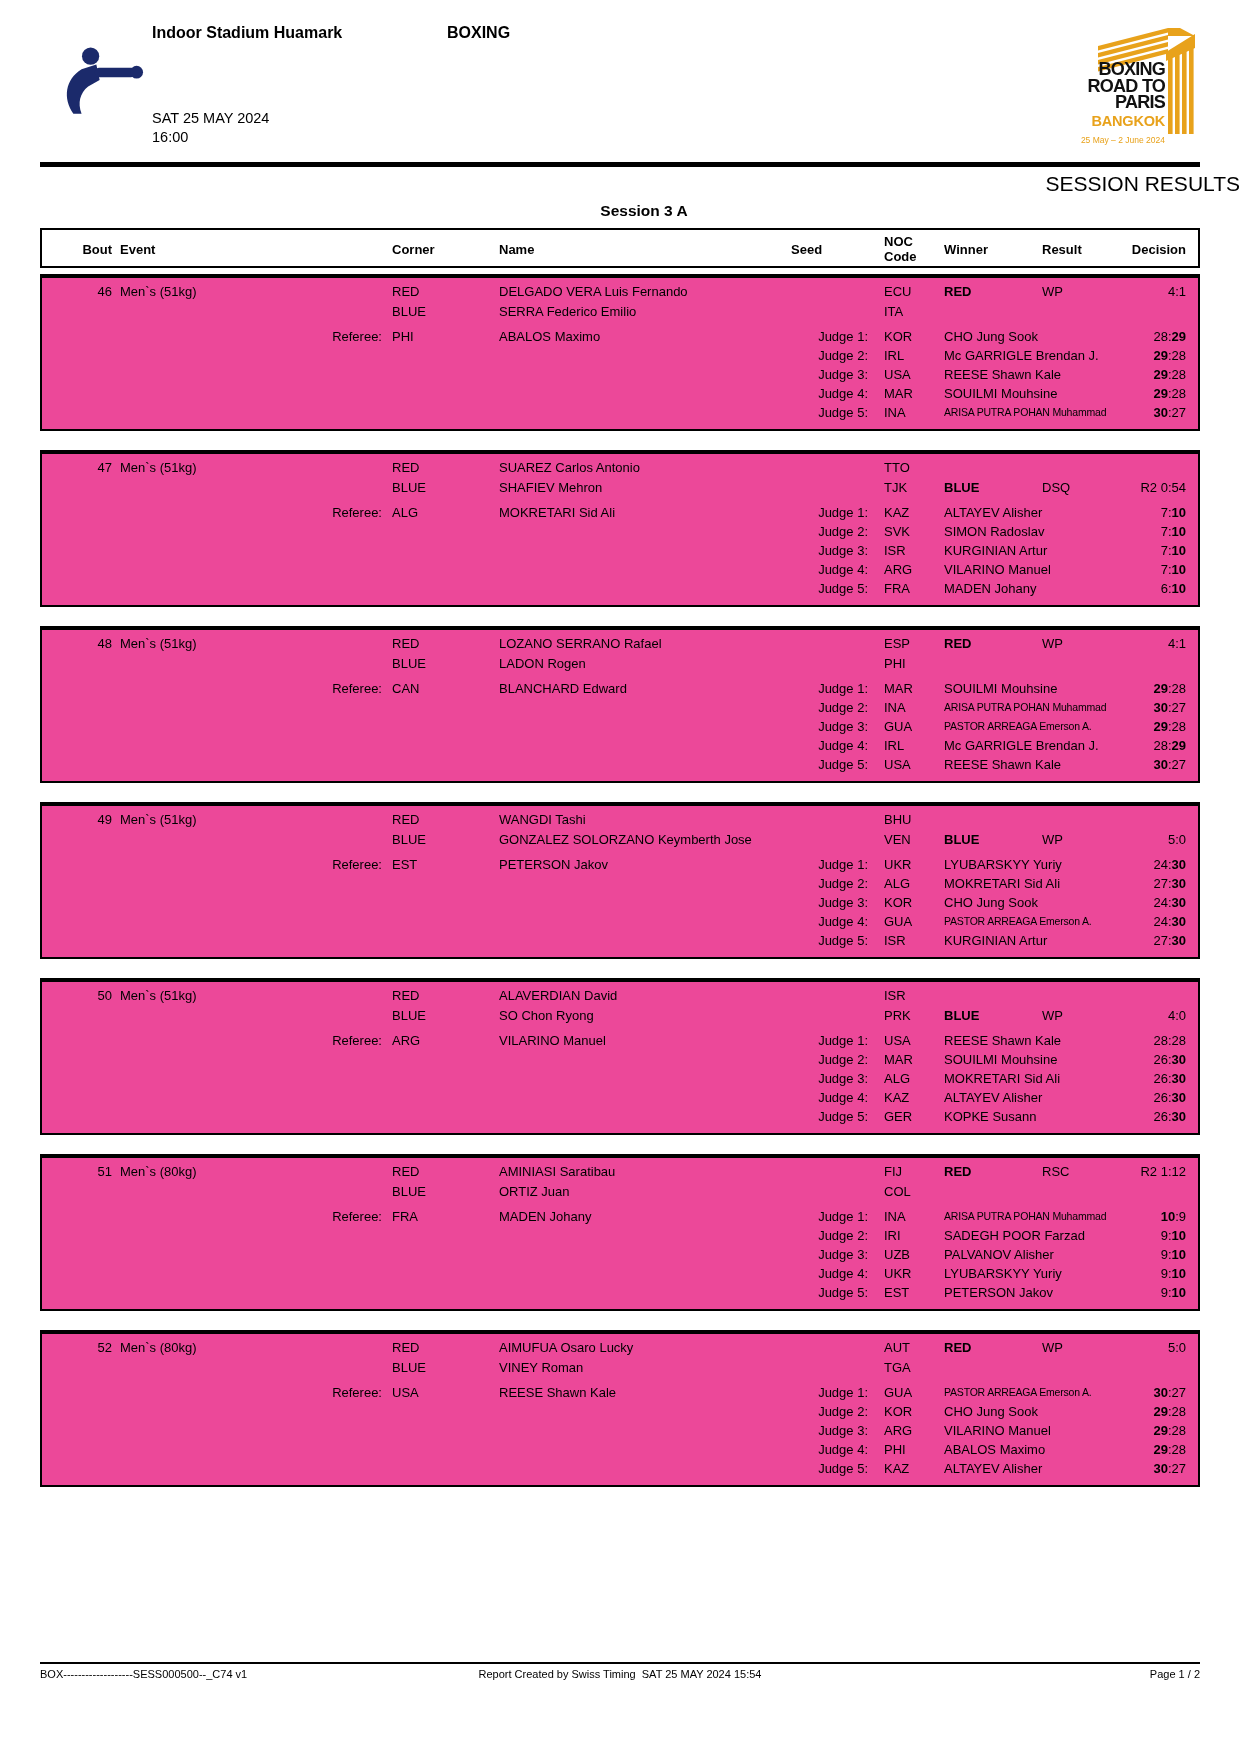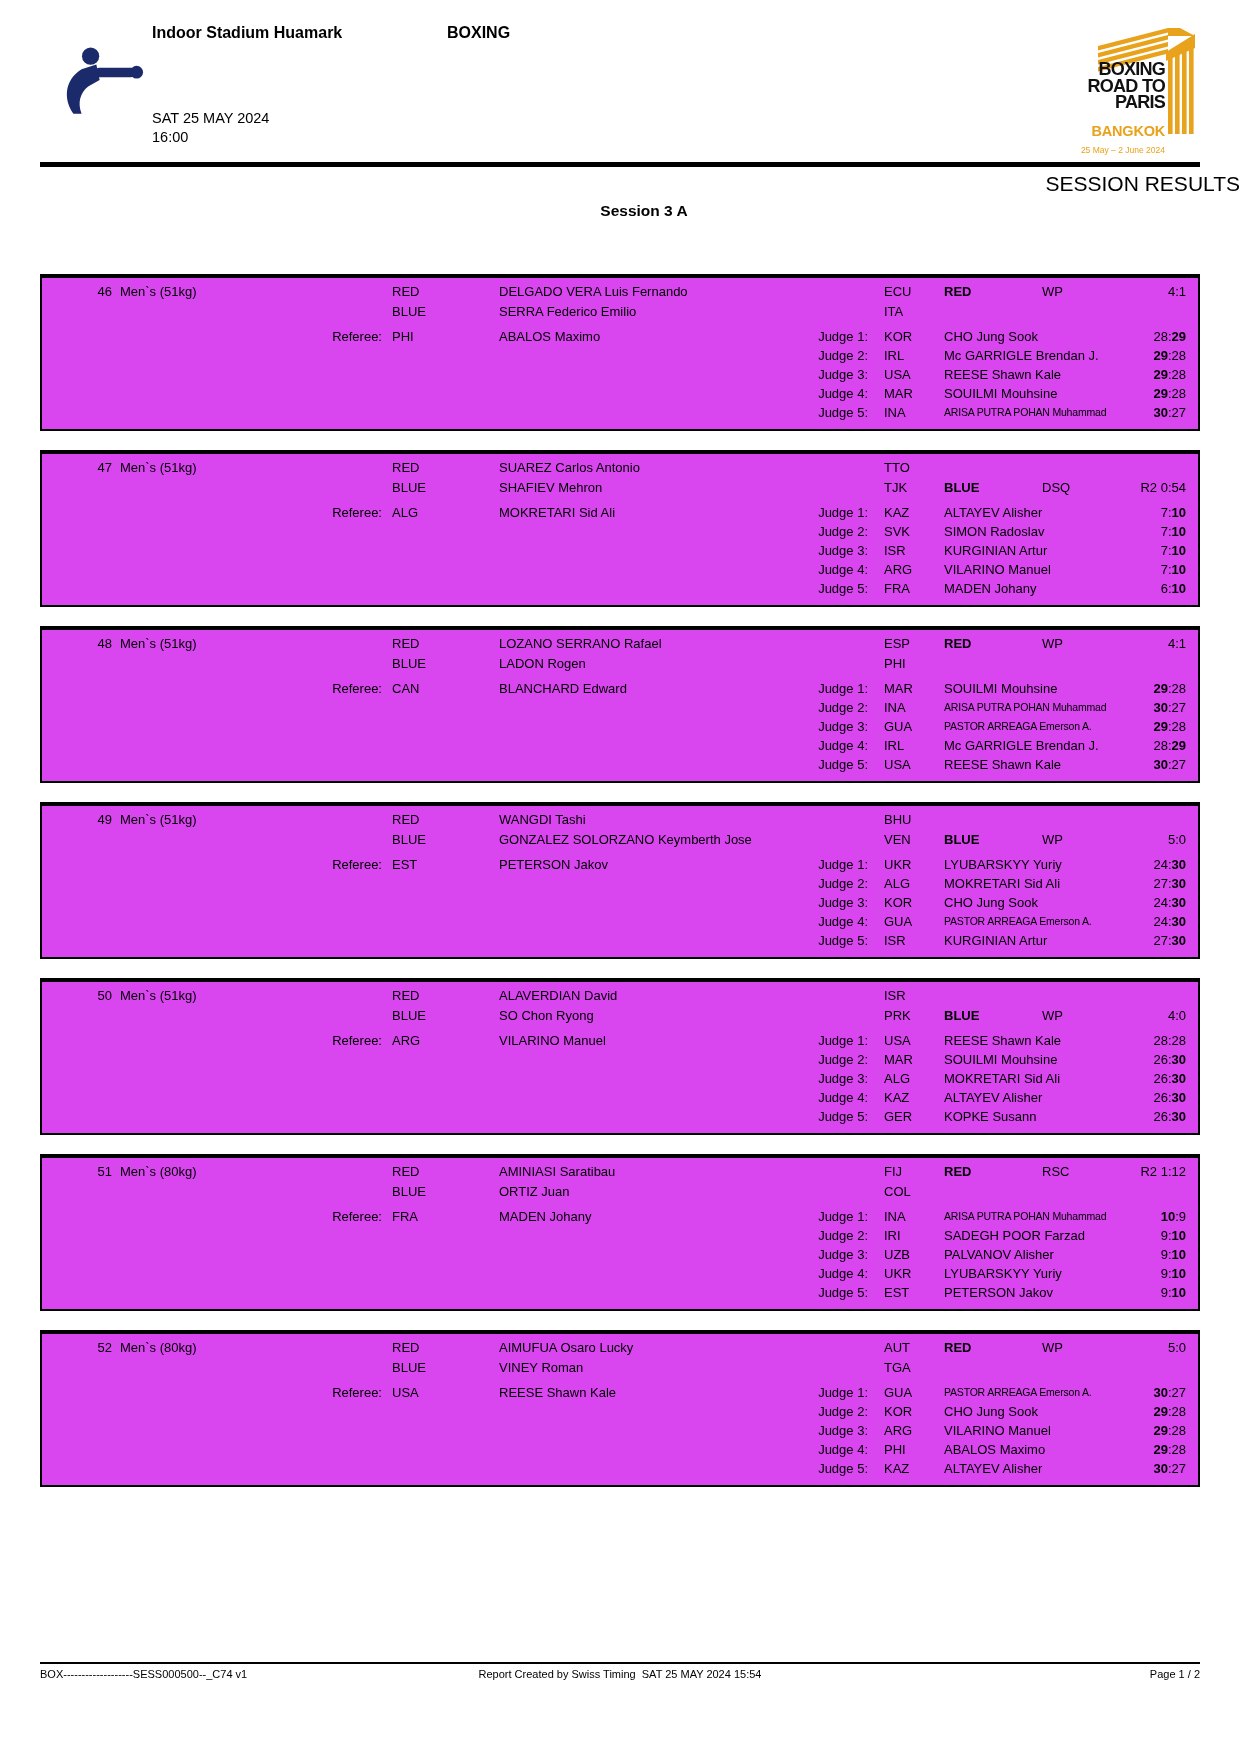--- a/index.html
+++ b/index.html
@@ -10,21 +10,21 @@
   .pictogram{position:absolute;left:52px;top:46px;width:92px;height:70px;}
   .venue{position:absolute;left:152px;top:24px;font-size:16px;font-weight:bold;}
   .sport{position:absolute;left:447px;top:24px;font-size:16px;font-weight:bold;}
   .evdate{position:absolute;left:152px;top:110px;font-size:14.5px;}
   .evtime{position:absolute;left:152px;top:129px;font-size:14.5px;}
 
   .logo{position:absolute;left:1040px;top:28px;width:158px;height:120px;}
   .logo-art{position:absolute;left:0;top:0;width:158px;height:120px;}
   .logo-text{position:absolute;right:33px;top:33px;text-align:right;line-height:16.5px;}
   .lt-black{font-weight:900;font-size:19px;letter-spacing:-0.8px;color:#111;transform:scaleX(0.95);transform-origin:right;}
-  .lt-gold{font-weight:900;font-size:14.5px;letter-spacing:-0.2px;color:#E8A21B;margin-top:12px;}
+  .lt-gold{font-weight:900;font-size:14.5px;letter-spacing:-0.2px;color:#E8A21B;margin-top:2px;}
   .lt-date{font-size:8.5px;color:#E8A21B;margin-top:3px;white-space:nowrap;}
 
   
   .top-rule{position:absolute;left:40px;top:162px;width:1160px;height:5px;background:#000;}
   .title{position:absolute;left:0;top:172px;width:100%;text-align:right;font-size:21px;font-weight:normal;}
   .subtitle{position:absolute;left:0;top:202px;width:100%;text-align:center;font-size:15.5px;font-weight:bold;padding-left:24px;}
 
   
   .thead{position:absolute;left:40px;top:228px;width:1160px;height:40px;border:2px solid #000;box-sizing:border-box;font-size:13px;font-weight:bold;}
   .thead .one{top:12px;}
@@ -39,21 +39,21 @@
   .co-name{position:absolute;left:457px;}
   .co-seed{position:absolute;left:749px;}
   .co-judgelabel{position:absolute;left:712px;width:114px;text-align:right;}
   .co-noc{position:absolute;left:842px;}
   .co-winner{position:absolute;left:902px;}
   .co-result{position:absolute;left:1000px;}
   .co-decision{position:absolute;right:12px;text-align:right;}
 
   
   .bouts{position:absolute;left:0;top:274px;width:1240px;}
-  .bout-box{box-sizing:border-box;width:1160px;margin:0 40px 19px 40px;border:2px solid #000;border-top-width:4px;padding:4px 0 7px 0;position:relative;background:#d946ef;}
+  .bout-box{box-sizing:border-box;width:1160px;margin:0 40px 19px 40px;border:2px solid #000;border-top-width:4px;padding:4px 0 7px 0;position:relative;background:#ec4899;}
   .brow{position:relative;height:20px;line-height:20px;font-size:13px;}
   .jrow{height:19px;line-height:19px;}
   .jgap{height:5px;}
   .f-winner{font-weight:bold;}
   .cond{font-size:10.5px;letter-spacing:-0.2px;}
   .bld{font-weight:bold;}
 
   
   .foot-rule{position:absolute;left:40px;top:1662px;width:1160px;height:2px;background:#000;}
   .foot-left{position:absolute;left:40px;top:1668px;font-size:11px;}
@@ -101,20 +101,34 @@
       <div class="lt-black">PARIS</div>
       <div class="lt-gold">BANGKOK</div>
       <div class="lt-date">25 May – 2 June 2024</div>
     </div>
   </div>
 
   <div class="top-rule"></div>
   <div class="title">SESSION RESULTS</div>
   <div class="subtitle">Session 3 A</div>
 
+  <div class="thead">
+    <span class="co-bout one">Bout</span>
+    <span class="co-event one">Event</span>
+    <span class="co-corner one">Corner</span>
+    <span class="co-name one">Name</span>
+    <span class="co-seed one">Seed</span>
+    <span class="co-noc noc2">
+        <span>NOC</span>
+        <span>Code</span>
+      </span>
+    <span class="co-winner one">Winner</span>
+    <span class="co-result one">Result</span>
+    <span class="co-decision one">Decision</span>
+  </div>
 
   <div class="bouts">
   <section class="bout-box">
     <div class="brow red-row">
       <span class="co-bout f-bout">46</span>
       <span class="co-event f-event">Men`s (51kg)</span>
       <span class="co-corner f-corner">RED</span>
       <span class="co-name f-name">DELGADO VERA Luis Fernando</span>
       <span class="co-noc f-noc">ECU</span>
       <span class="co-winner f-winner">RED</span>

